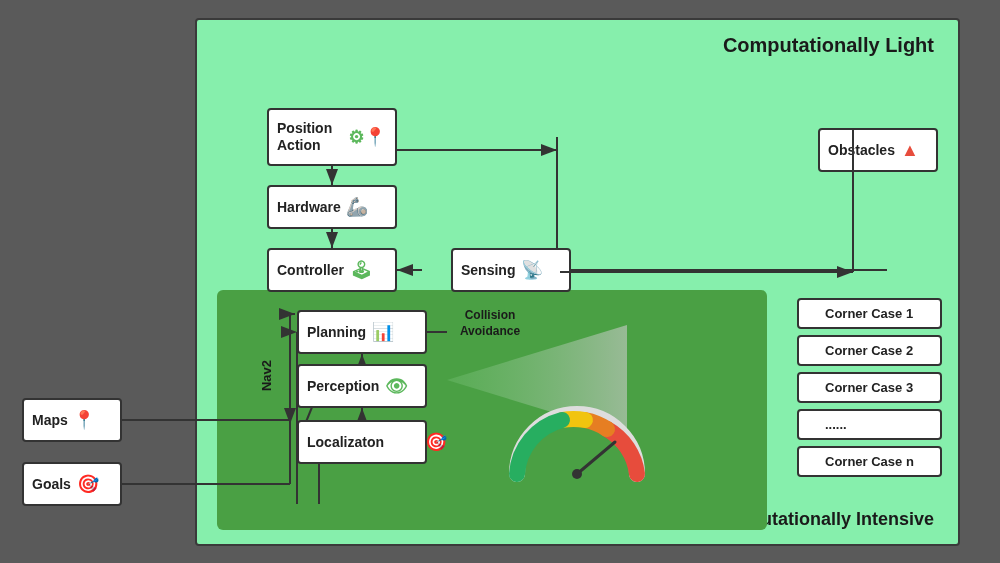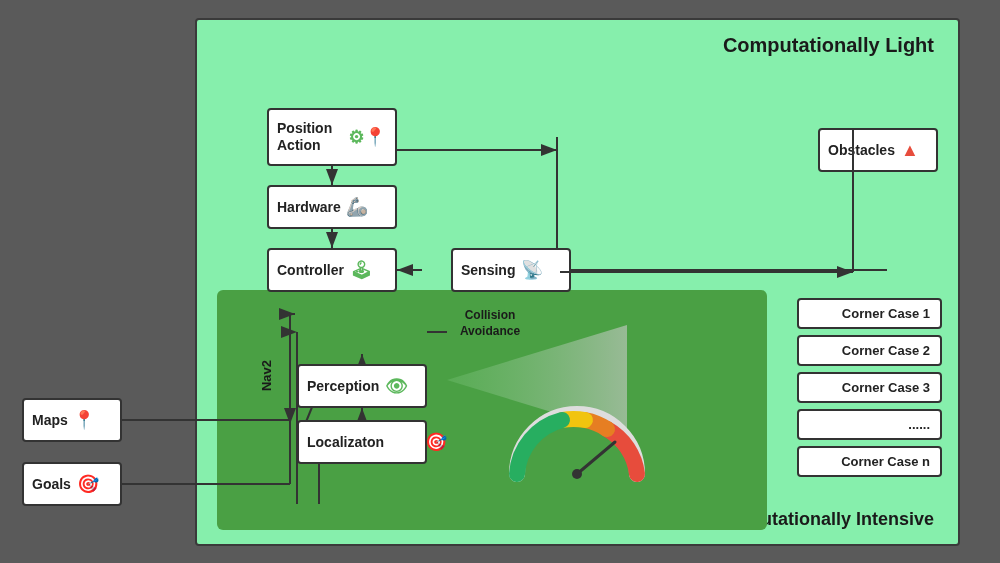--- a/index.html
+++ b/index.html
@@ -187,25 +187,25 @@
       width: 145px;
       display: flex;
       flex-direction: column;
       gap: 6px;
     }
 
     .corner-case-box {
       background: white;
       border: 2px solid #333;
       border-radius: 4px;
-      padding: 6px 10px;
+      padding: 6px 26px;
       font-size: 13px;
       font-weight: bold;
       color: #222;
-      text-align: right;
+      text-align: left;
     }
 
     
     .collision-avoidance {
       position: absolute;
       top: 288px;
       left: 248px;
       font-size: 12px;
       font-weight: bold;
       color: #1a1a1a;
@@ -313,20 +313,24 @@
   <div class="box box-controller">
     <span>Controller</span>
     <span class="icon">🕹</span>
   </div>
 
   <div class="box box-sensing">
     <span>Sensing</span>
     <span class="icon">📡</span>
   </div>
 
+  <div class="box box-planning">
+    <span>Planning</span>
+    <span class="icon">📊</span>
+  </div>
 
   <div class="box box-perception">
     <span>Perception</span>
     <span class="icon">👁</span>
   </div>
 
   <div class="box box-localization">
     <span>Localizaton</span>
     <span class="icon">🎯</span>
   </div>

